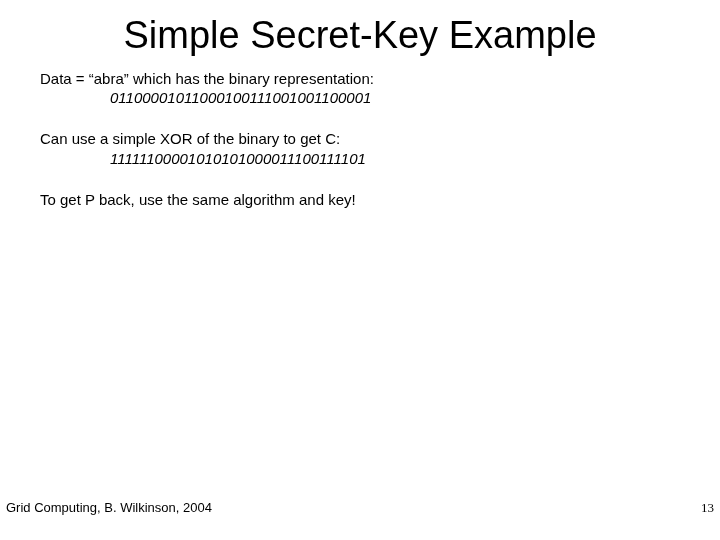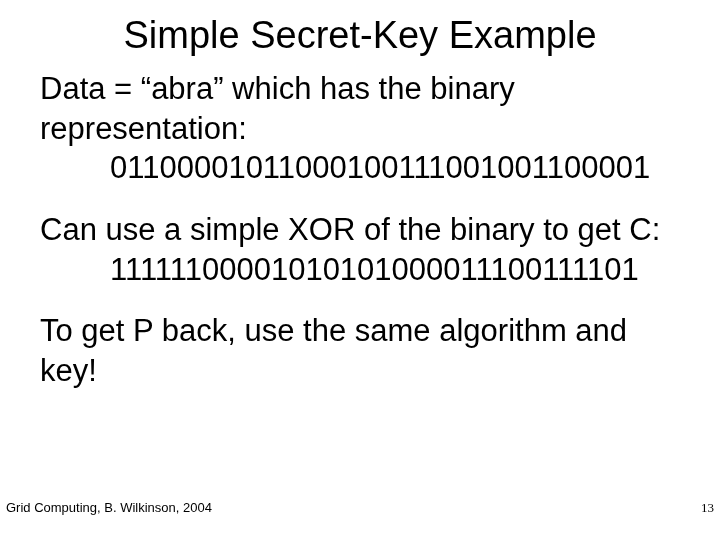--- a/index.html
+++ b/index.html
@@ -20,28 +20,29 @@
   }
   .title {
     text-align: center;
     font-size: 38px;
     font-weight: normal;
     padding-top: 14px;
     letter-spacing: 0px;
   }
   .body {
     padding: 12px 40px 0 40px;
-    font-size: 31px;
+    font-size: 15px;
     line-height: 1.28;
   }
   .section {
     margin-bottom: 22px;
   }
   .bits {
     padding-left: 70px;
+    font-style: italic;
   }
   .footer {
     position: absolute;
     bottom: 8px;
     left: 6px;
     right: 6px;
     font-size: 13px;
   }
   .footer-left {
     float: left;

